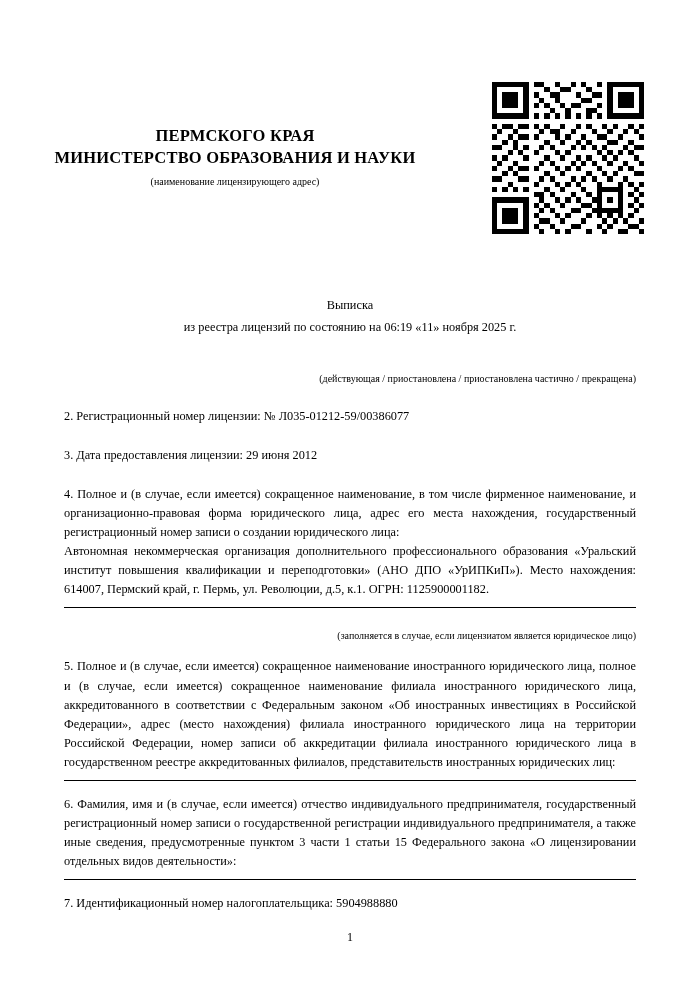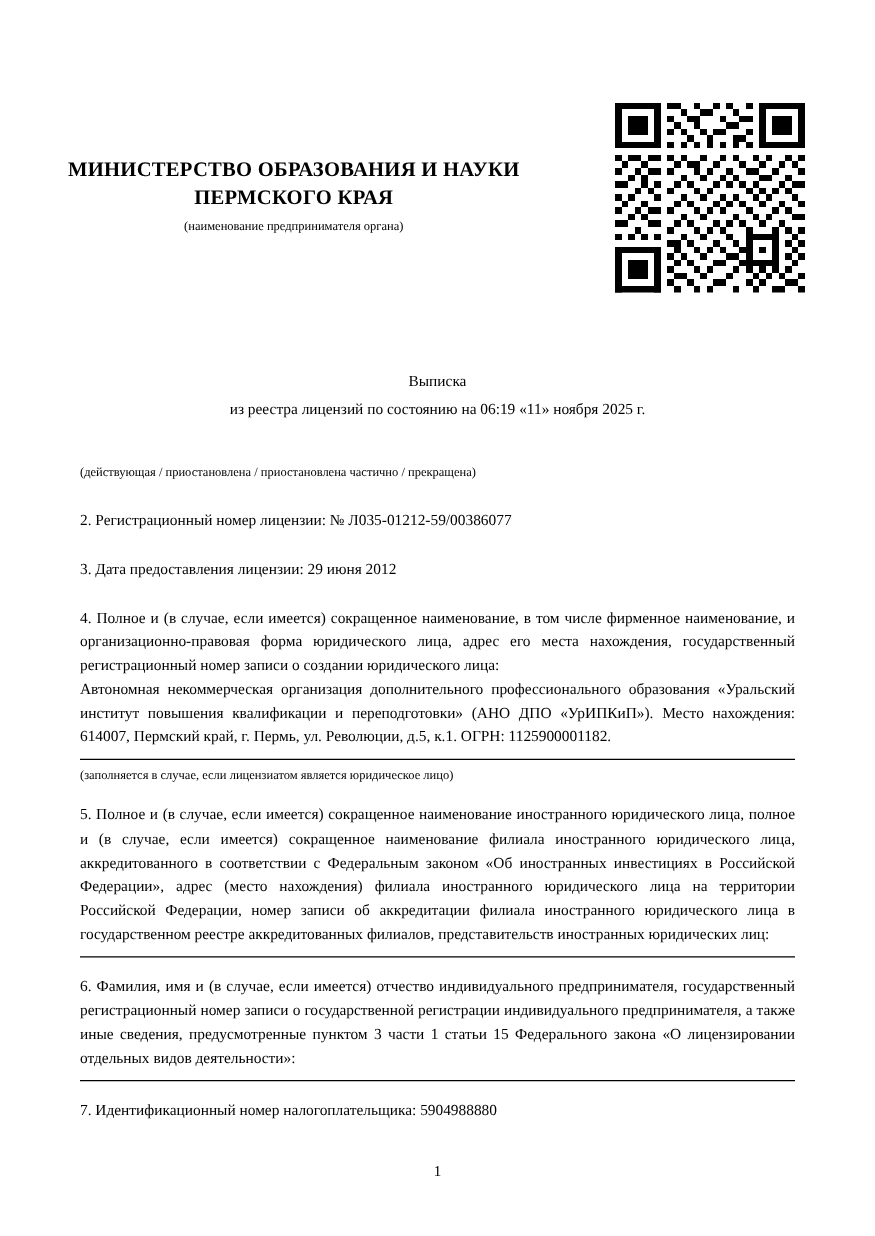--- a/index.html
+++ b/index.html
@@ -64,23 +64,23 @@
   }
   .just { text-align: justify; text-justify: inter-word; }
 
   .extract-title { text-align: center; font-size: 12.3px; }
   .extract-sub { text-align: center; font-size: 12.3px; margin-top: 3px; }
 
   .block { margin-top: 20px; }
   .block.tight { margin-top: 14px; }
 
   .note {
-    text-align: left;
+    text-align: right;
     font-size: 10px;
-    margin-top: 5px;
+    margin-top: 20px;
   }
 
   .rule {
     border: 0;
     border-top: 1px solid #000;
     margin: 8px 0 2px 0;
     width: 100%;
   }
 
   .pageno {
@@ -355,23 +355,23 @@
           <rect x="18" y="28" width="1" height="1"></rect>
         <rect x="21" y="28" width="1" height="1"></rect>
           <rect x="24" y="28" width="1" height="1"></rect>
         <rect x="25" y="28" width="1" height="1"></rect>
           <rect x="28" y="28" width="1" height="1"></rect>
       </g>
     </svg>
   </div>
 
   <div class="header">
+    <div class="title-line">ПЕРМСКОГО КРАЯ</div>
     <div class="title-line">МИНИСТЕРСТВО ОБРАЗОВАНИЯ И НАУКИ</div>
-    <div class="title-line">ПЕРМСКОГО КРАЯ</div>
-    <div class="subtitle">(наименование предпринимателя органа)</div>
+    <div class="subtitle">(наименование лицензирующего адрес)</div>
   </div>
 
   <div class="content">
 
     <div class="extract-title">Выписка</div>
     <div class="extract-sub">из реестра лицензий по состоянию на 06:19 «11» ноября 2025 г.</div>
 
     <div class="block" style="margin-top:34px;">
       <div class="note">(действующая / приостановлена / приостановлена частично / прекращена)</div>
     </div>

